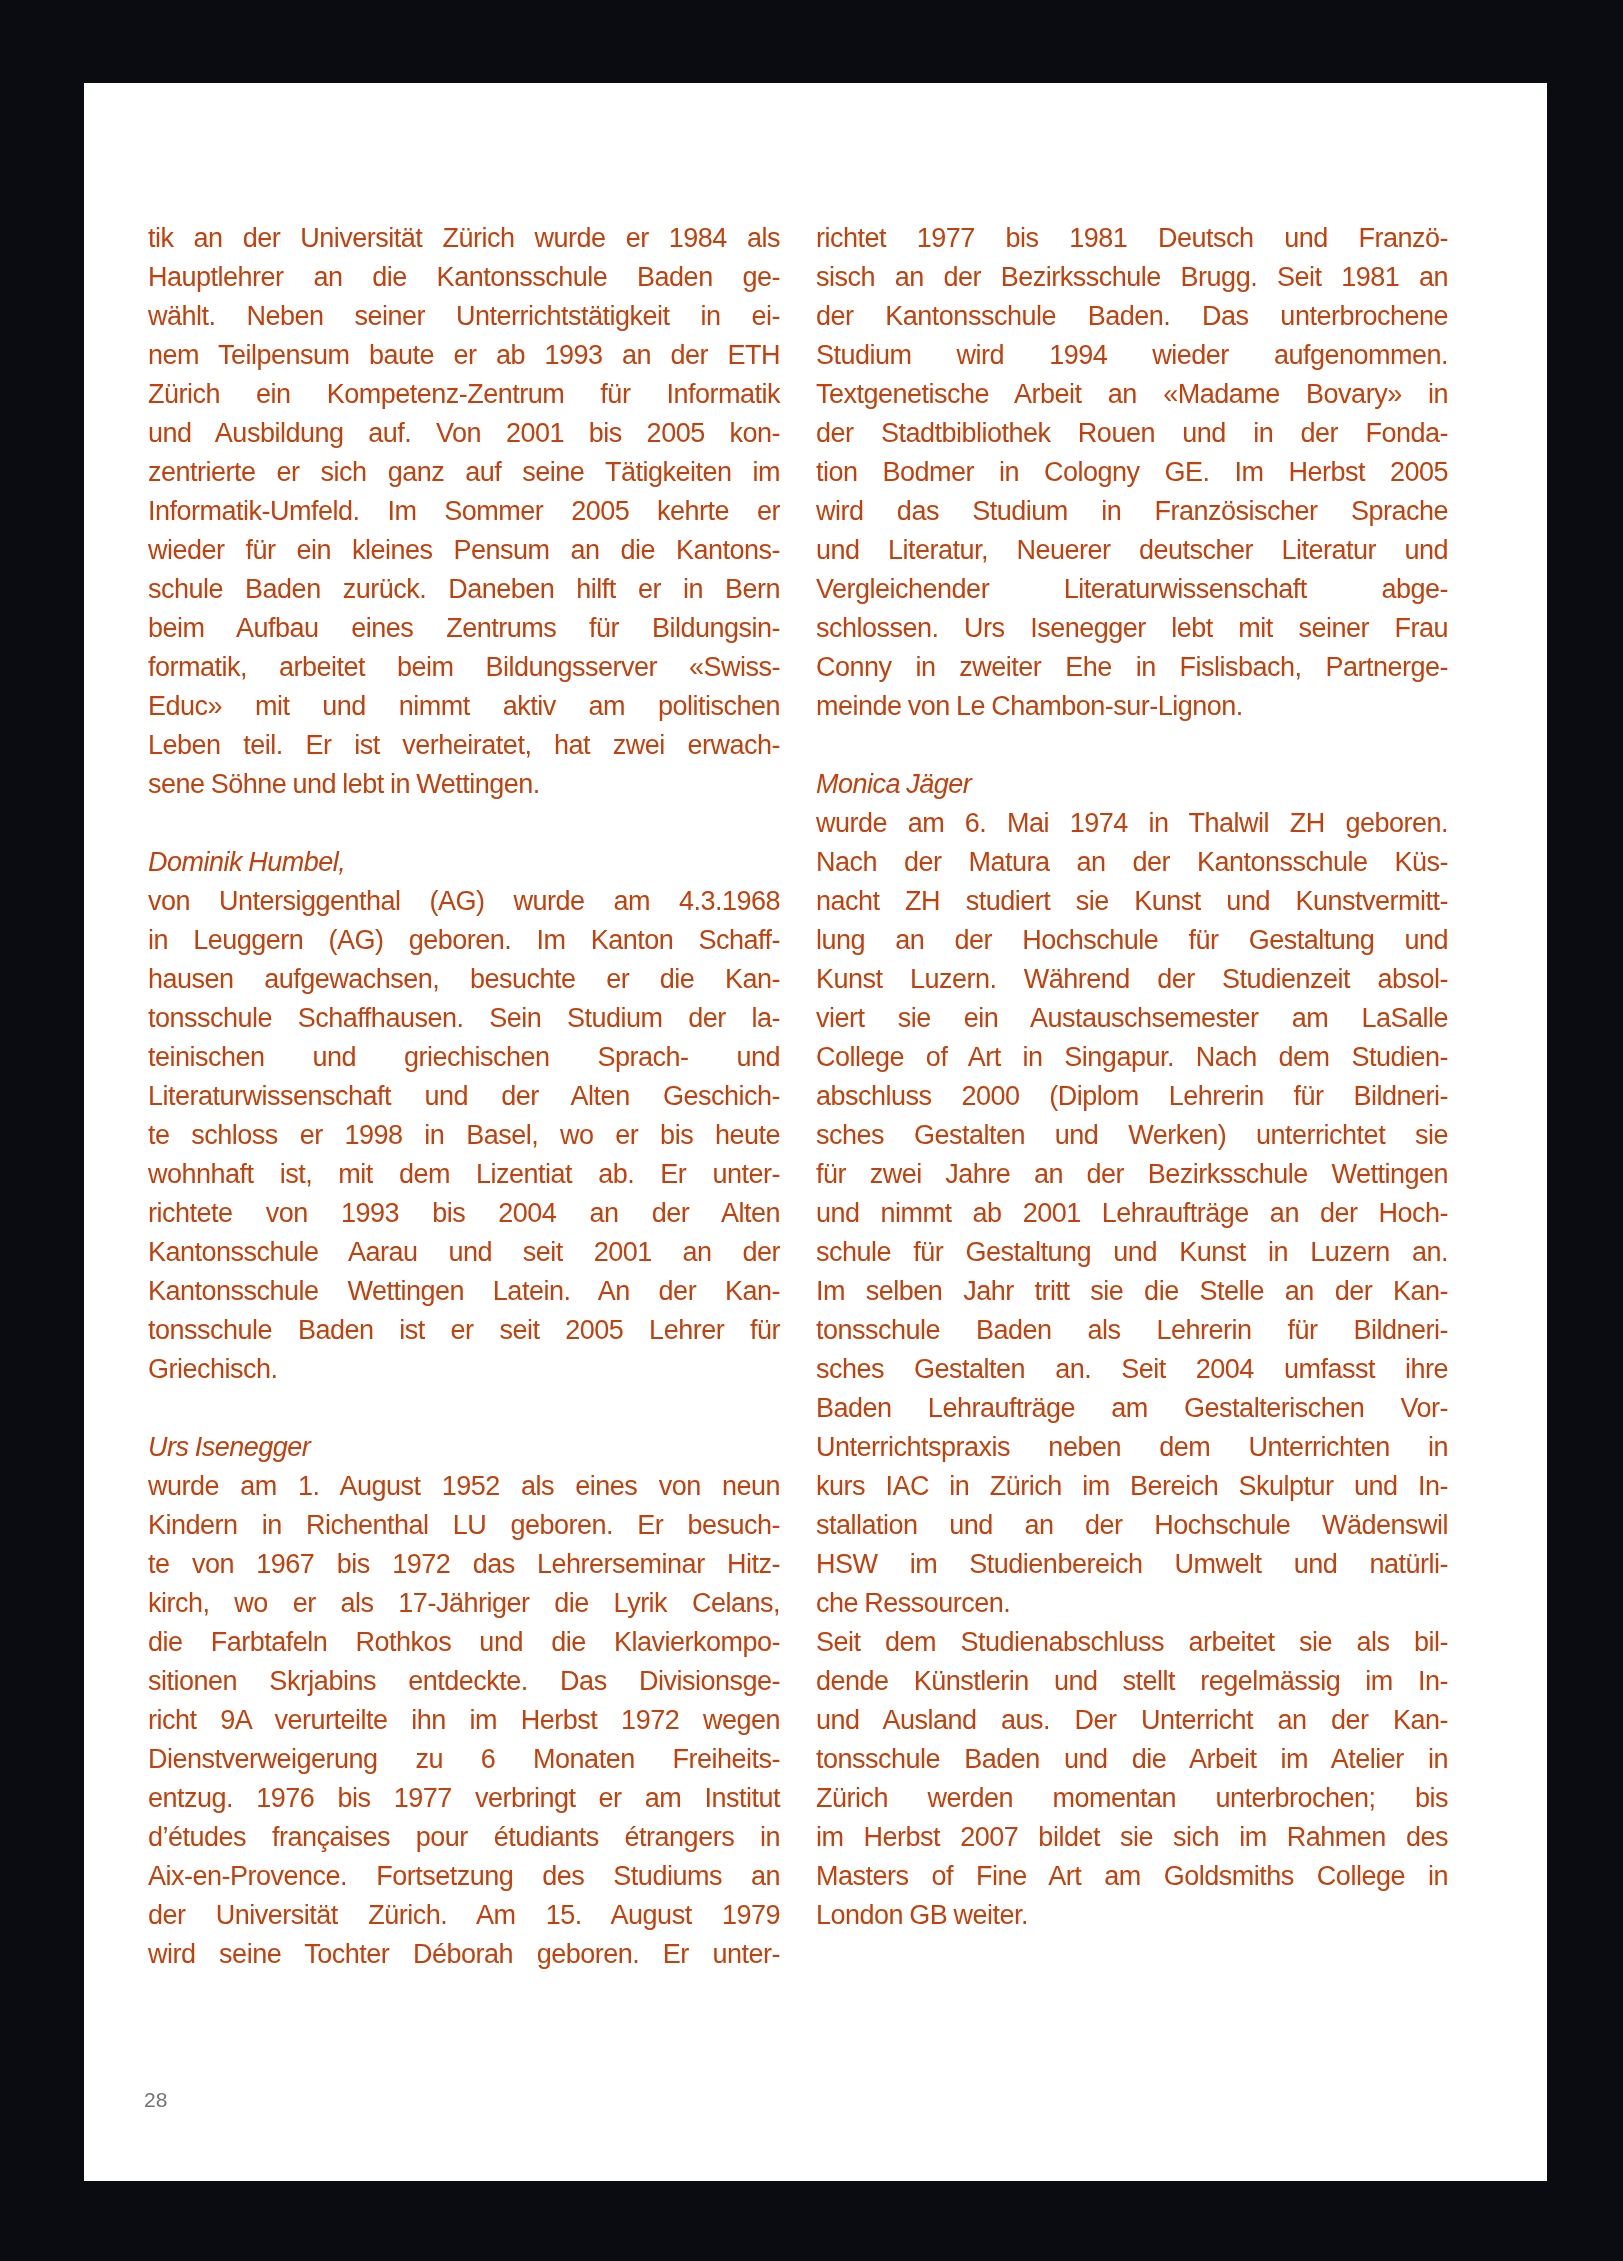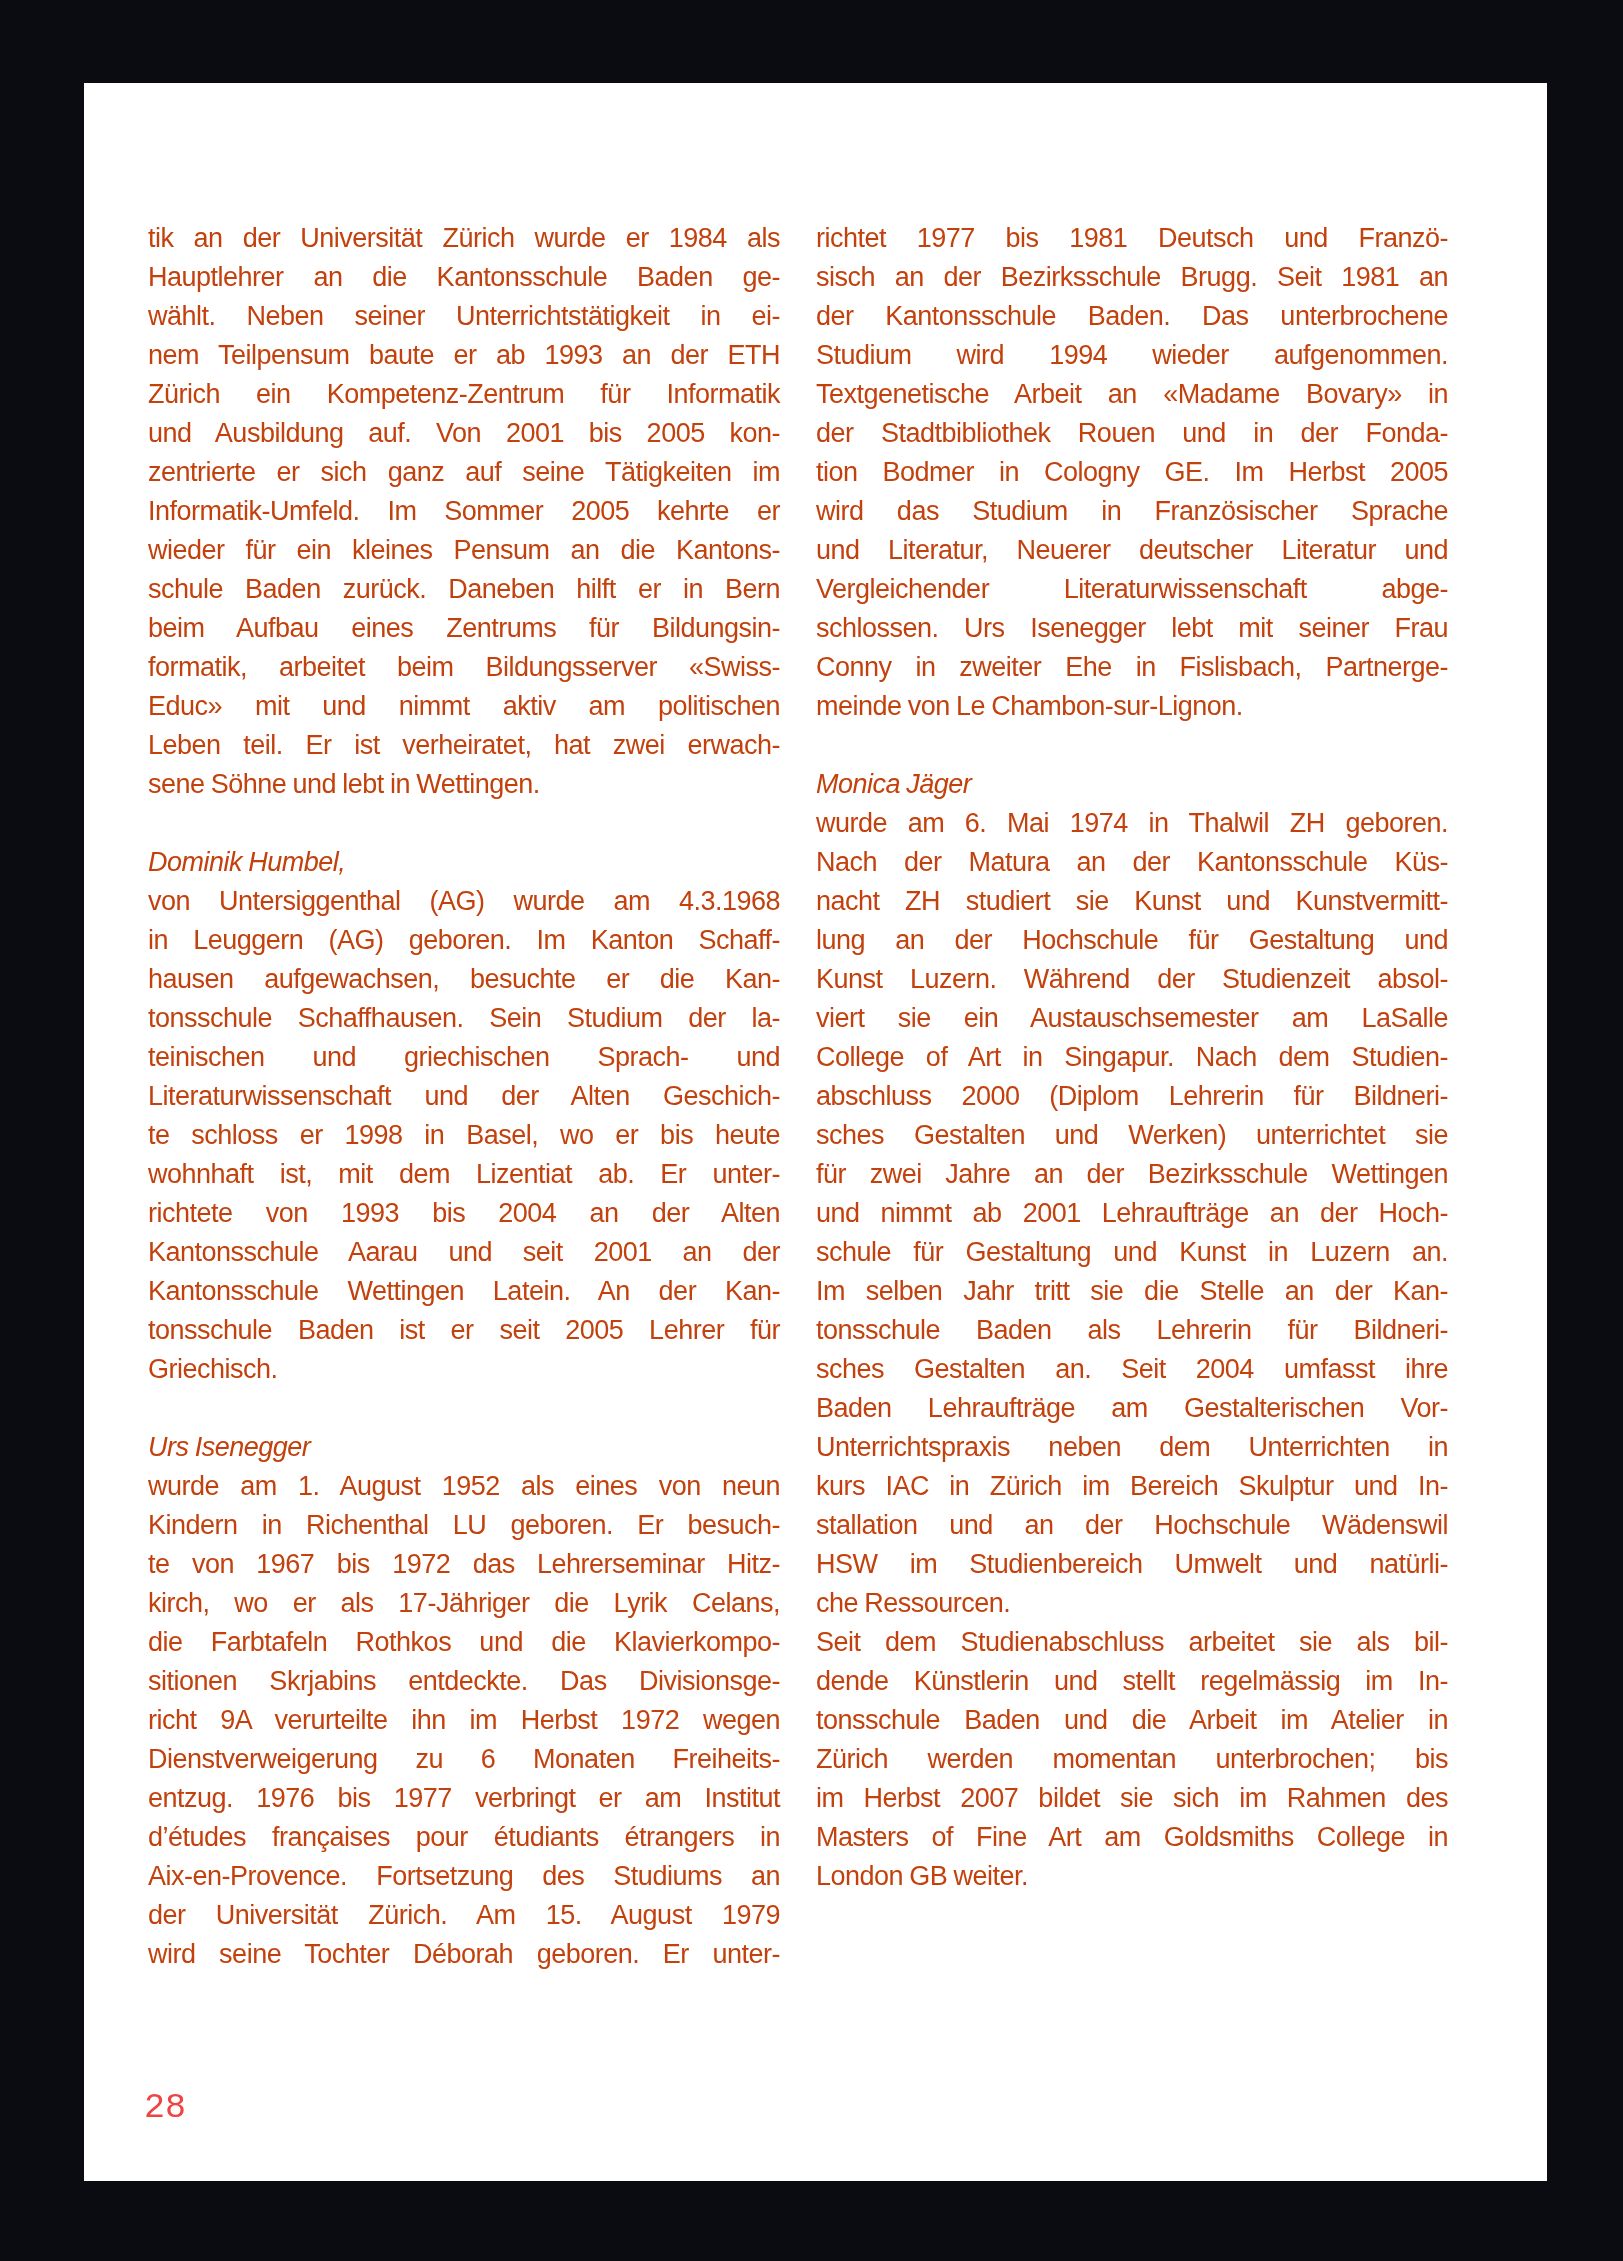--- a/index.html
+++ b/index.html
@@ -39,23 +39,23 @@
   .line.last { text-align-last: left; }
   .line.blank { height: 39px; }
   .heading {
     font-style: italic;
     text-align: center;
     text-align-last: left;
   }
   .page-number {
     position: absolute;
     left: 60px; top: 2005px;
-    font-family: Liberation Mono, monospace;
-    font-size: 35px;
-    color: #ef4444;
+    font-family: Liberation Sans, sans-serif;
+    font-size: 21px;
+    color: #737373;
   }
 </style>
 </head>
 <body>
 
 <div class="page">
 
   <div class="col col-left">
 
     <div>
@@ -150,20 +150,21 @@
       <span class="line">tonsschule Baden als Lehrerin für Bildneri-</span>
       <span class="line">sches Gestalten an. Seit 2004 umfasst ihre</span>
       <span class="line">Baden Lehraufträge am Gestalterischen Vor-</span>
       <span class="line">Unterrichtspraxis neben dem Unterrichten in</span>
       <span class="line">kurs IAC in Zürich im Bereich Skulptur und In-</span>
       <span class="line">stallation und an der Hochschule Wädenswil</span>
       <span class="line">HSW im Studienbereich Umwelt und natürli-</span>
       <span class="line last">che Ressourcen.</span>
       <span class="line">Seit dem Studienabschluss arbeitet sie als bil-</span>
       <span class="line">dende Künstlerin und stellt regelmässig im In-</span>
+      <span class="line">und Ausland aus. Der Unterricht an der Kan-</span>
       <span class="line">tonsschule Baden und die Arbeit im Atelier in</span>
       <span class="line">Zürich werden momentan unterbrochen; bis</span>
       <span class="line">im Herbst 2007 bildet sie sich im Rahmen des</span>
       <span class="line">Masters of Fine Art am Goldsmiths College in</span>
       <span class="line last">London GB weiter.</span>
     </div>
   </div>
 
   <div class="page-number">28</div>
 </div>

